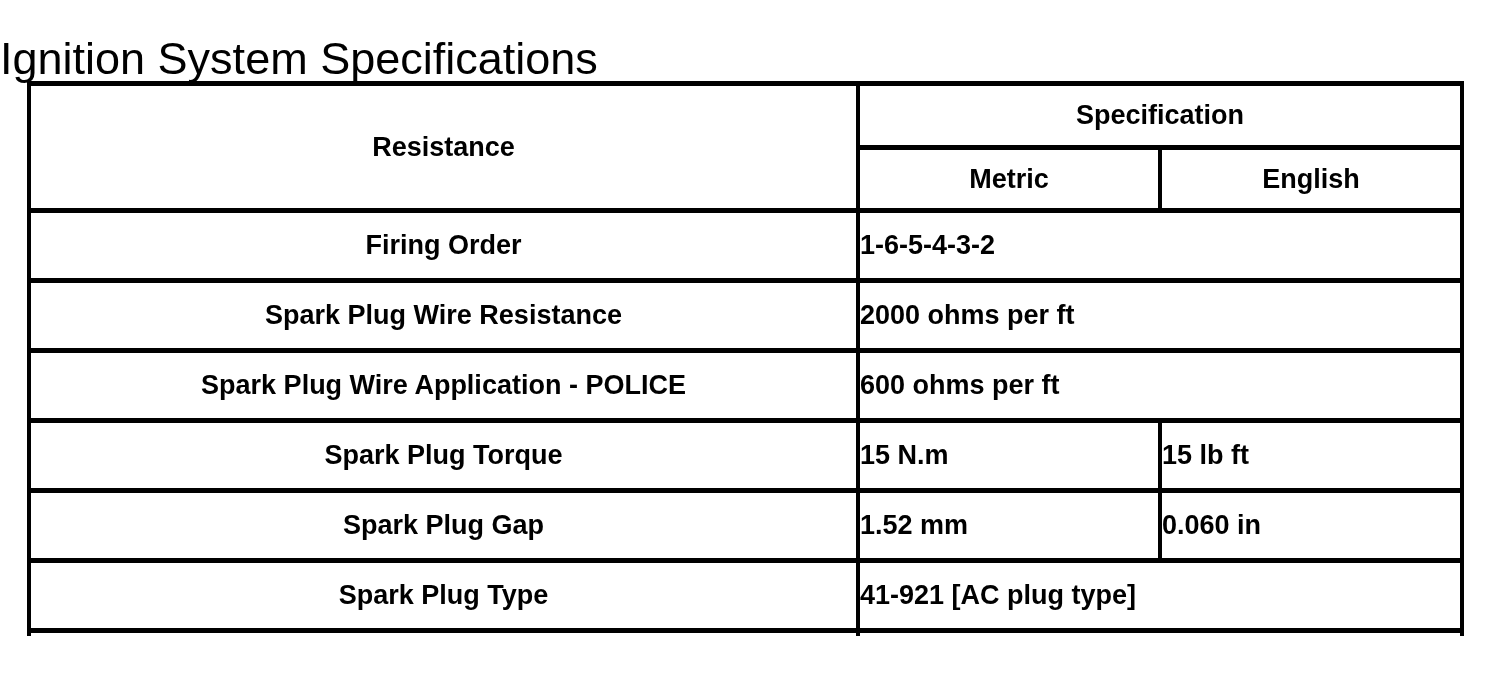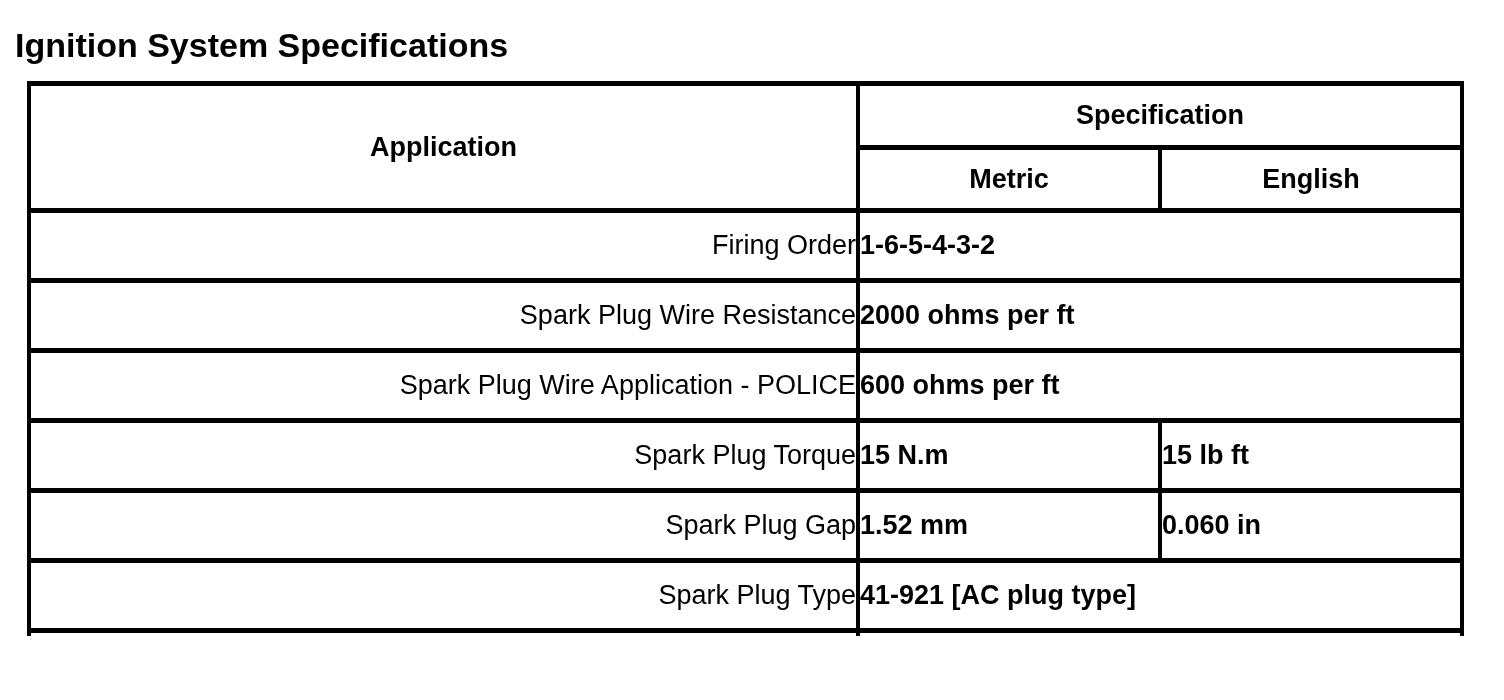--- a/index.html
+++ b/index.html
@@ -10,25 +10,25 @@
   body {
     width: 1504px;
     height: 700px;
     overflow: hidden;
     position: relative;
     font-family: "Liberation Sans", sans-serif;
     color: #000000;
   }
   .page-title {
     position: absolute;
-    left: 15px;
+    left: 0;
     top: 3px;
-    font-size: 34px;
+    font-size: 45px;
     line-height: 1.15;
-    font-weight: 700;
+    font-weight: 400;
     letter-spacing: 0px;
     white-space: nowrap;
   }
   table.spec-table {
     position: absolute;
     left: 27px;
     top: 81px;
     width: 1433px;
     border-collapse: collapse;
     table-layout: fixed;
@@ -48,24 +48,24 @@
     vertical-align: middle;
   }
   .hdr-row1 { height: 64px; }
   .hdr-row2 { height: 63px; }
   .app-header {
     vertical-align: bottom;
     padding-bottom: 15px;
   }
   .data-row { height: 70px; }
   .cell-application {
-    text-align: right;
+    text-align: center;
     vertical-align: middle;
     padding-left: 13px;
-    font-weight: 400;
+    font-weight: 700;
   }
   .cell-value {
     text-align: left;
     vertical-align: middle;
     font-weight: 700;
   }
   .stub-row td {
     height: 3px;
     border-bottom: none;
   }
@@ -76,21 +76,21 @@
 <h1 class="page-title">Ignition System Specifications</h1>
 
 <table class="spec-table">
   <colgroup>
     <col style="width:829px">
     <col style="width:302px">
     <col style="width:302px">
   </colgroup>
   <tbody>
     <tr class="hdr-row1">
-      <th rowspan="2" class="app-header">Application</th>
+      <th rowspan="2" class="app-header">Resistance</th>
       <th colspan="2">Specification</th>
     </tr>
     <tr class="hdr-row2">
       <th>Metric</th>
       <th>English</th>
     </tr>
 
     <tr class="data-row">
       <td class="cell-application">Firing Order</td>
       <td class="cell-value" colspan="2">1-6-5-4-3-2</td>

